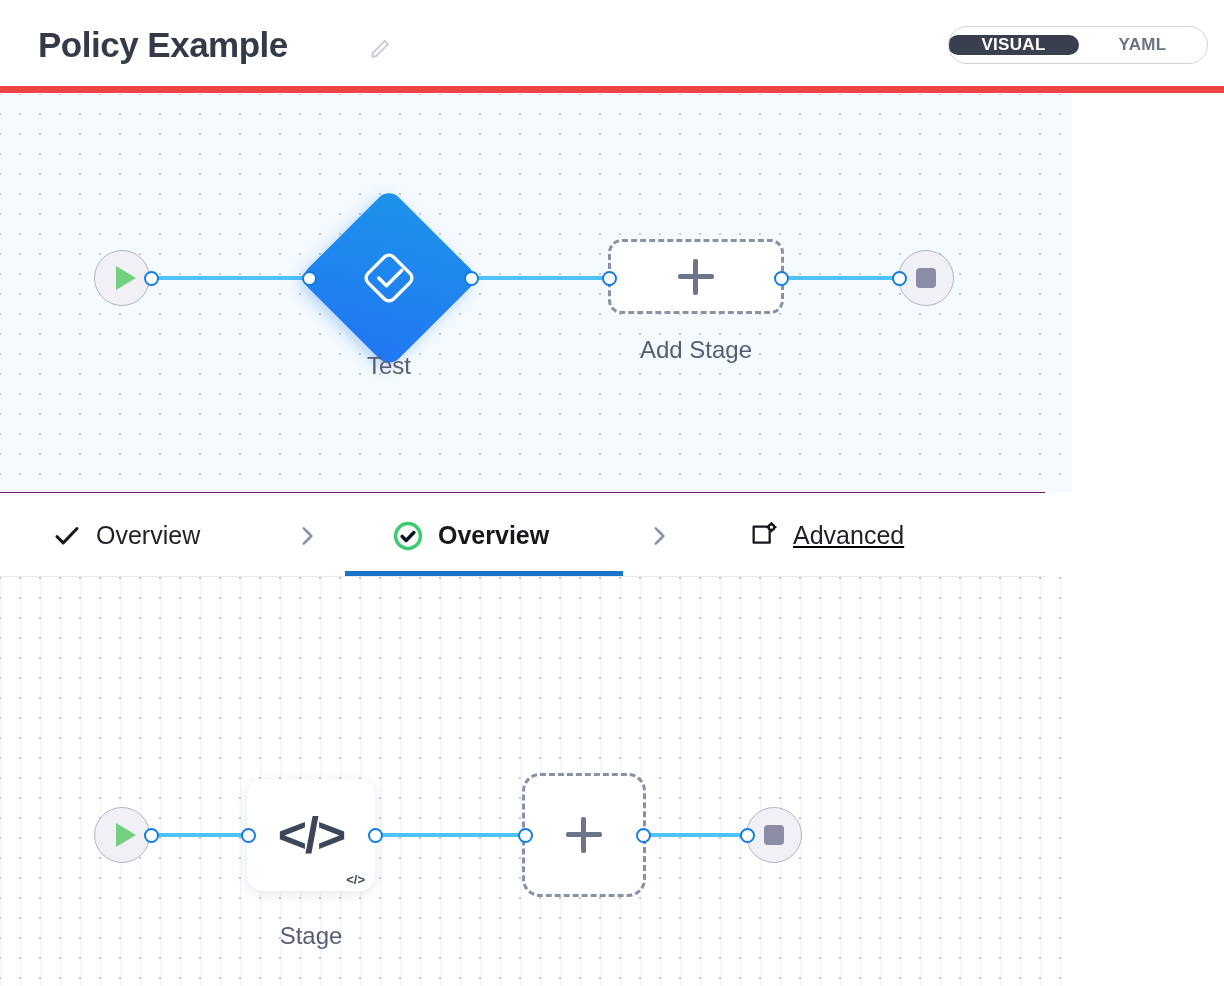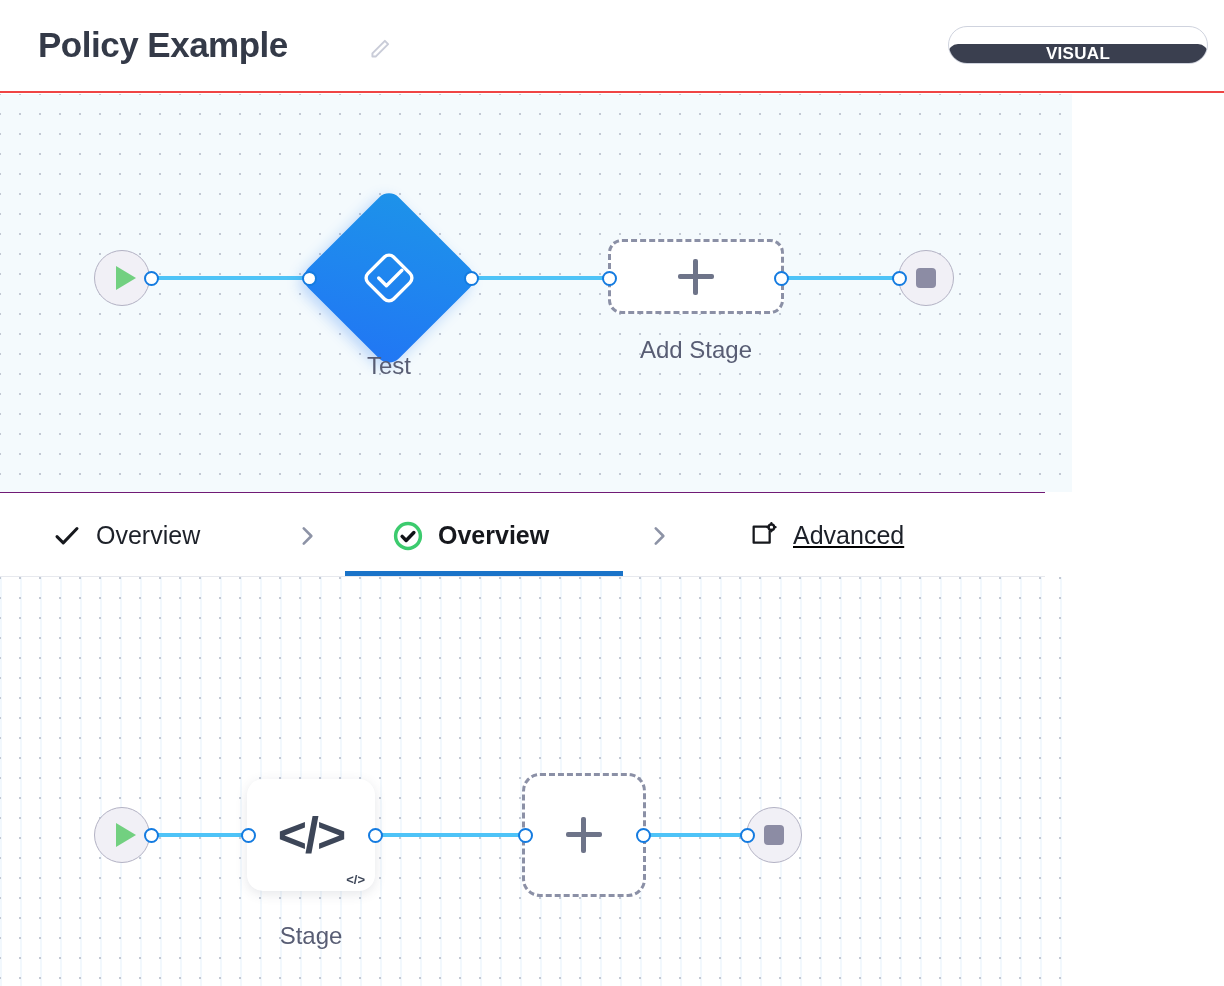--- a/index.html
+++ b/index.html
@@ -13,21 +13,21 @@
     position: relative;
     width: 1224px; height: 986px;
     background: #ffffff;
   }
 
   
   .header {
     position: absolute; left: 0; top: 0;
     width: 1224px; height: 93px;
     background: #ffffff;
-    border-bottom: 2px solid #ef4444;
+    border-bottom: 7px solid #ef4444;
     box-sizing: border-box;
   }
   .title {
     position: absolute; left: 38px; top: 25px;
     font-size: 35px;
     font-weight: bold;
     color: #343a48;
     letter-spacing: -0.5px;
     white-space: nowrap;
   }
@@ -37,21 +37,21 @@
     cursor: pointer;
   }
   .toggle {
     position: absolute; right: 16px; top: 26px;
     width: 260px; height: 38px;
     border: 1px solid #cfd3de;
     border-radius: 19px;
     background: #ffffff;
     box-sizing: border-box;
     display: flex;
-    align-items: flex-end;
+    align-items: center;
     overflow: hidden;
   }
   .toggle-opt {
     flex: 1;
     display: flex; align-items: center; justify-content: center;
     font-size: 17px;
     font-weight: bold;
     letter-spacing: 0.3px;
     color: #6b7185;
     cursor: pointer;
@@ -223,20 +223,21 @@
     <div class="title">Policy Example</div>
 
     <div class="edit-icon">
       <svg width="26" height="26" viewBox="0 0 24 24" fill="none" stroke="#c9ccd8" stroke-width="1.8" stroke-linecap="round" stroke-linejoin="round">
         <path d="M16.5 4.5l3 3L8 19H5v-3z"></path>
       </svg>
     </div>
 
     <div class="toggle">
       <div class="toggle-opt active">VISUAL</div>
+      <div class="toggle-opt">YAML</div>
     </div>
   </div>
 
   <div class="canvas canvas-stage">
 
     <div class="edge" style="left:150px; top:182px; width:165px;"></div>
     <div class="edge" style="left:468px; top:182px; width:148px;"></div>
     <div class="edge" style="left:778px; top:182px; width:128px;"></div>
 
     <div class="node terminal" style="left:94px; top:156px;">

